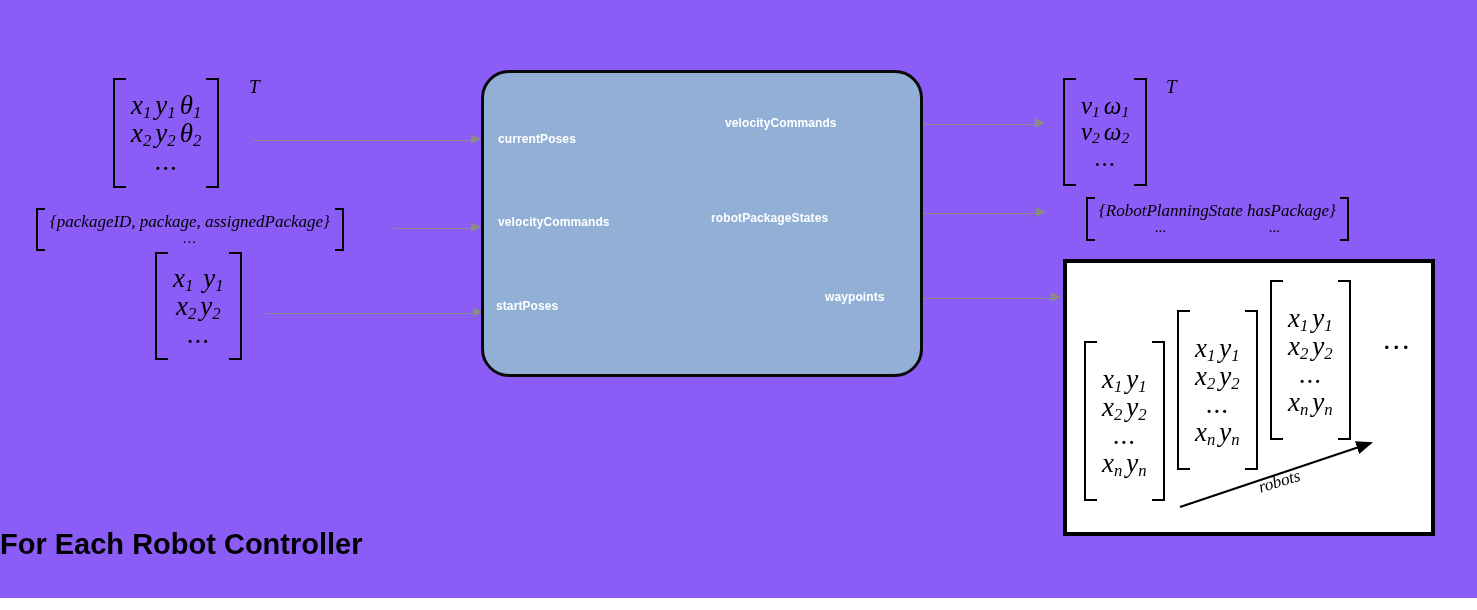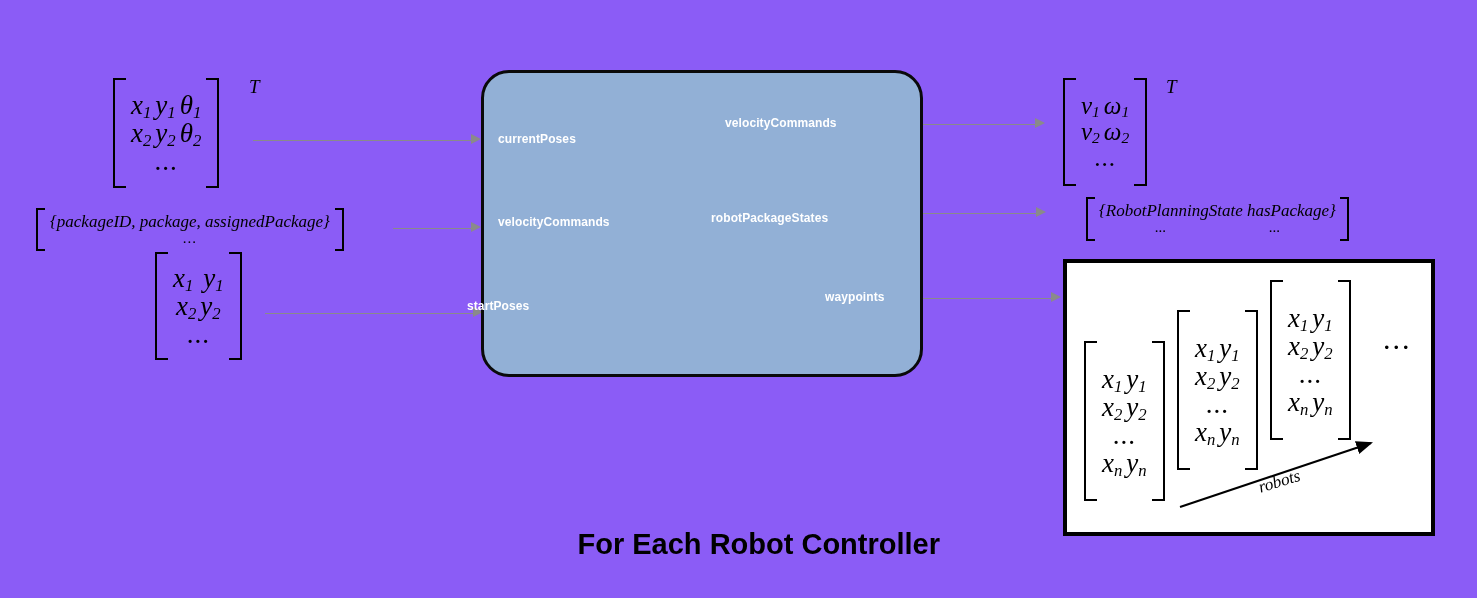--- a/index.html
+++ b/index.html
@@ -127,21 +127,21 @@
     font-family: "Liberation Serif", serif;
     font-size: 30px;
     letter-spacing: 2px;
     color: #000;
   }
   #caption {
     position: absolute;
     left: 0;
     top: 528px;
     width: 940px;
-    text-align: right;
+    text-align: left;
     font-family: "Liberation Sans", sans-serif;
     font-weight: bold;
     font-size: 29px;
     color: #000;
   }
   .robots-label {
     position: absolute;
     font-family: "Liberation Serif", serif;
     font-style: italic;
     font-size: 17px;
@@ -207,21 +207,21 @@
   <div class="arrow-line" style="left:393px; top:228px; width:78px;"></div>
   <div class="arrow-head" style="left:471px; top:222px;"></div>
 
   <div class="arrow-line" style="left:265px; top:313px; width:208px;"></div>
   <div class="arrow-head" style="left:473px; top:307px;"></div>
 
   <div id="controller-block"></div>
 
   <div class="port-label" style="left:498px; top:132px;">currentPoses</div>
   <div class="port-label" style="left:498px; top:215px;">velocityCommands</div>
-  <div class="port-label" style="left:467px; top:299px;">startPoses</div>
+  <div class="port-label" style="left:496px; top:299px;">startPoses</div>
 
   <div class="port-label" style="left:725px; top:116px;">velocityCommands</div>
   <div class="port-label" style="left:711px; top:211px;">robotPackageStates</div>
   <div class="port-label" style="left:817px; top:290px;margin-left:8px;">waypoints</div>
 
   <div class="arrow-line" style="left:923px; top:124px; width:112px;"></div>
   <div class="arrow-head" style="left:1035px; top:118px;"></div>
 
   <div class="arrow-line" style="left:923px; top:213px; width:113px;"></div>
   <div class="arrow-head" style="left:1036px; top:207px;"></div>

